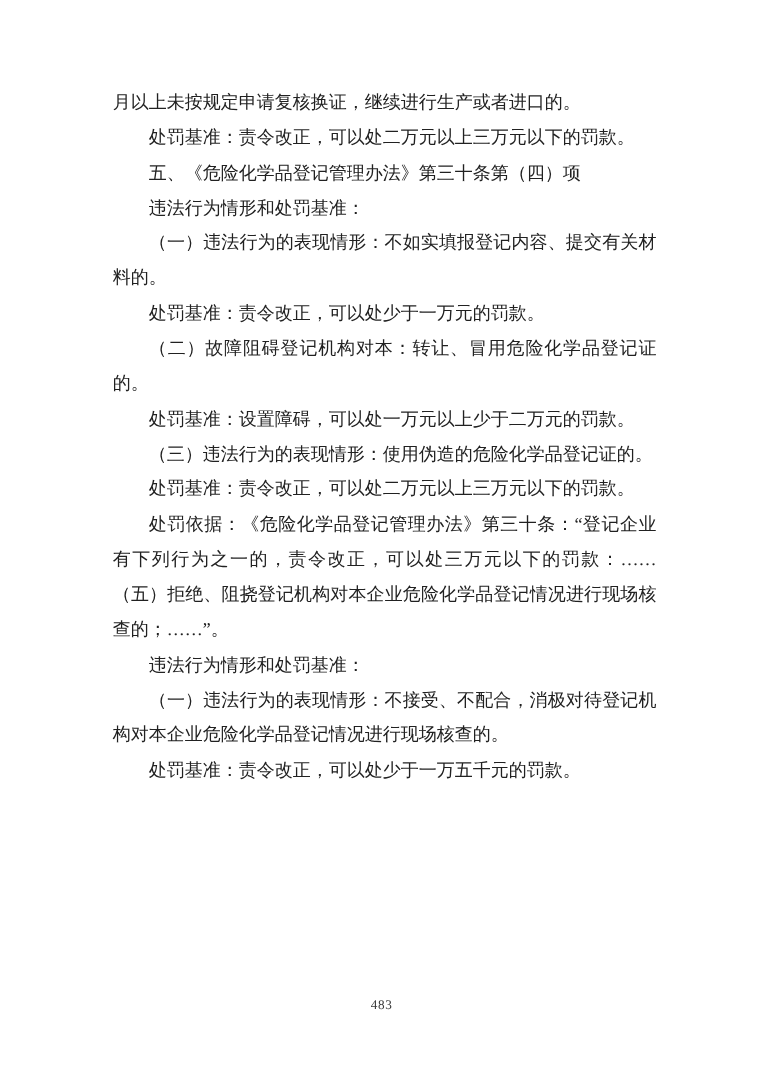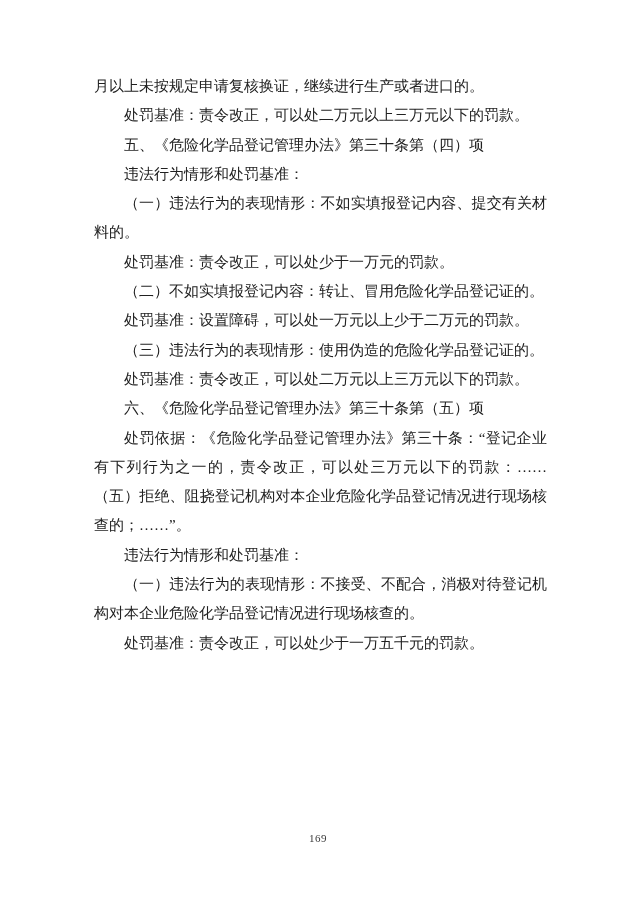--- a/index.html
+++ b/index.html
@@ -55,26 +55,25 @@
 <body>
 
 <div class="page">
   <div class="content" id="paragraphs">
       <p class="para continuation">月以上未按规定申请复核换证，继续进行生产或者进口的。</p>
       <p class="para body">处罚基准：责令改正，可以处二万元以上三万元以下的罚款。</p>
       <p class="para heading">五、《危险化学品登记管理办法》第三十条第（四）项</p>
       <p class="para body">违法行为情形和处罚基准：</p>
       <p class="para body">（一）违法行为的表现情形：不如实填报登记内容、提交有关材料的。</p>
       <p class="para body">处罚基准：责令改正，可以处少于一万元的罚款。</p>
-      <p class="para body">（二）不如实填报登记内容：转让、冒用危险化学品登记证的。</p>
+      <p class="para body">（二）故障阻碍登记机构对本：转让、冒用危险化学品登记证的。</p>
       <p class="para body">处罚基准：设置障碍，可以处一万元以上少于二万元的罚款。</p>
       <p class="para body">（三）违法行为的表现情形：使用伪造的危险化学品登记证的。</p>
       <p class="para body">处罚基准：责令改正，可以处二万元以上三万元以下的罚款。</p>
-      <p class="para heading">六、《危险化学品登记管理办法》第三十条第（五）项</p>
       <p class="para body">处罚依据：《危险化学品登记管理办法》第三十条：“登记企业有下列行为之一的，责令改正，可以处三万元以下的罚款：……（五）拒绝、阻挠登记机构对本企业危险化学品登记情况进行现场核查的；……”。</p>
       <p class="para body">违法行为情形和处罚基准：</p>
       <p class="para body">（一）违法行为的表现情形：不接受、不配合，消极对待登记机构对本企业危险化学品登记情况进行现场核查的。</p>
       <p class="para body">处罚基准：责令改正，可以处少于一万五千元的罚款。</p>
     </div>
   <div class="footer">
-    <span class="page-number">169</span>
+    <span class="page-number">483</span>
   </div>
 </div>
 
 </body></html>

